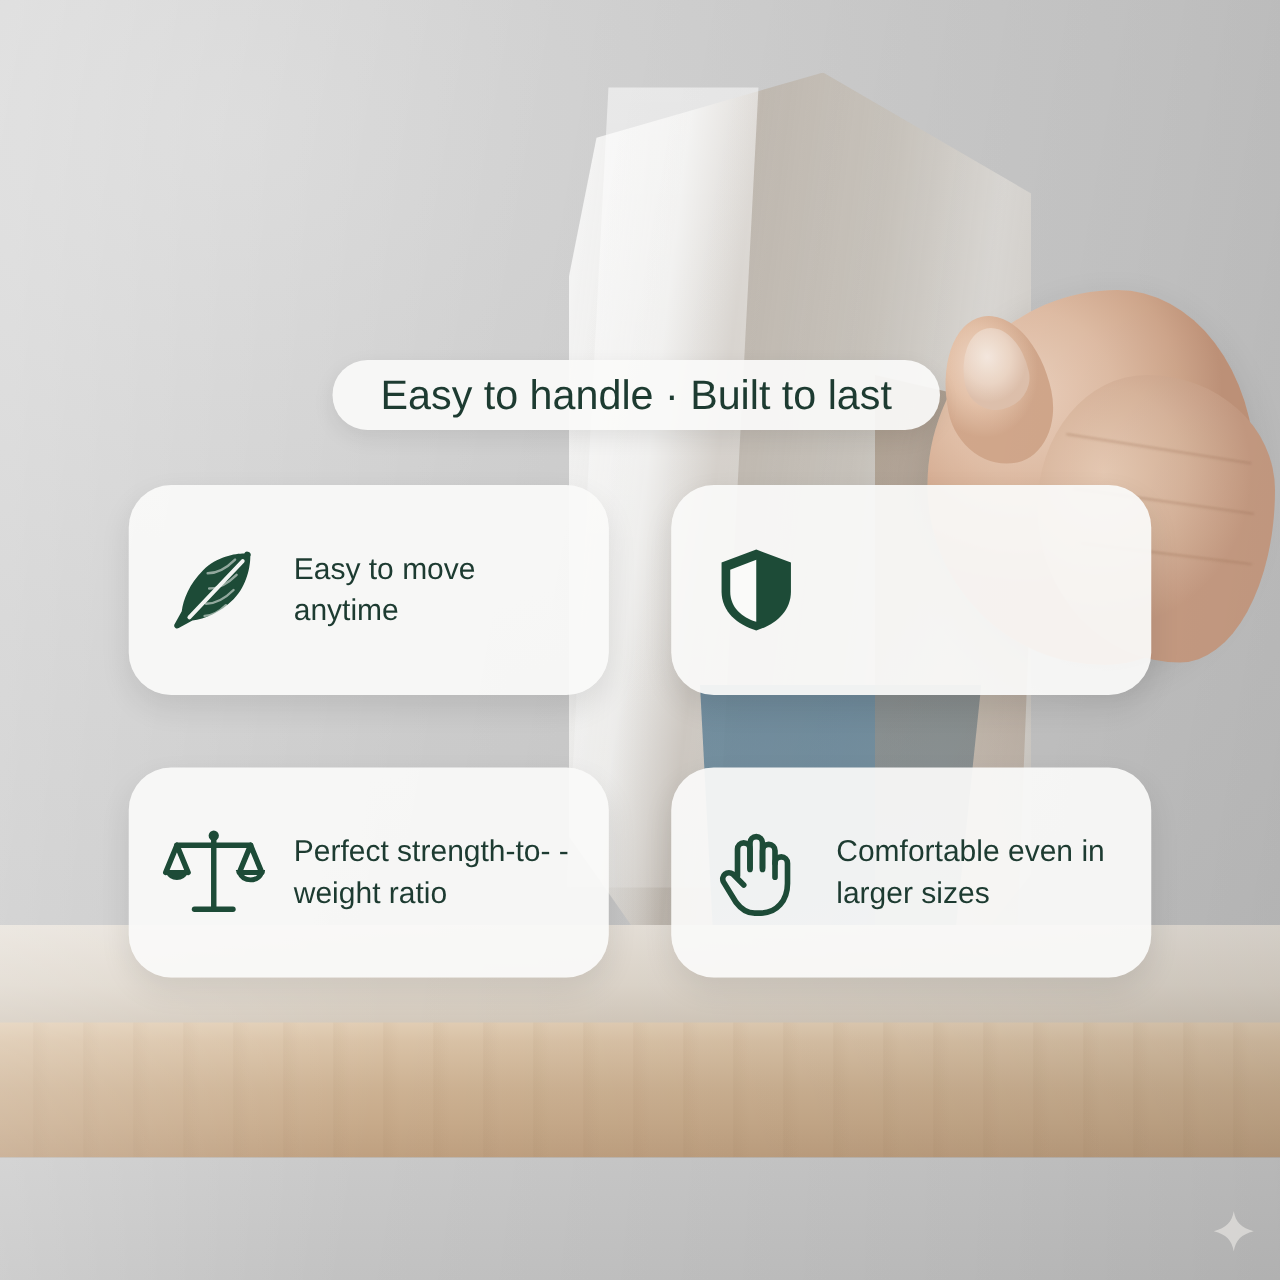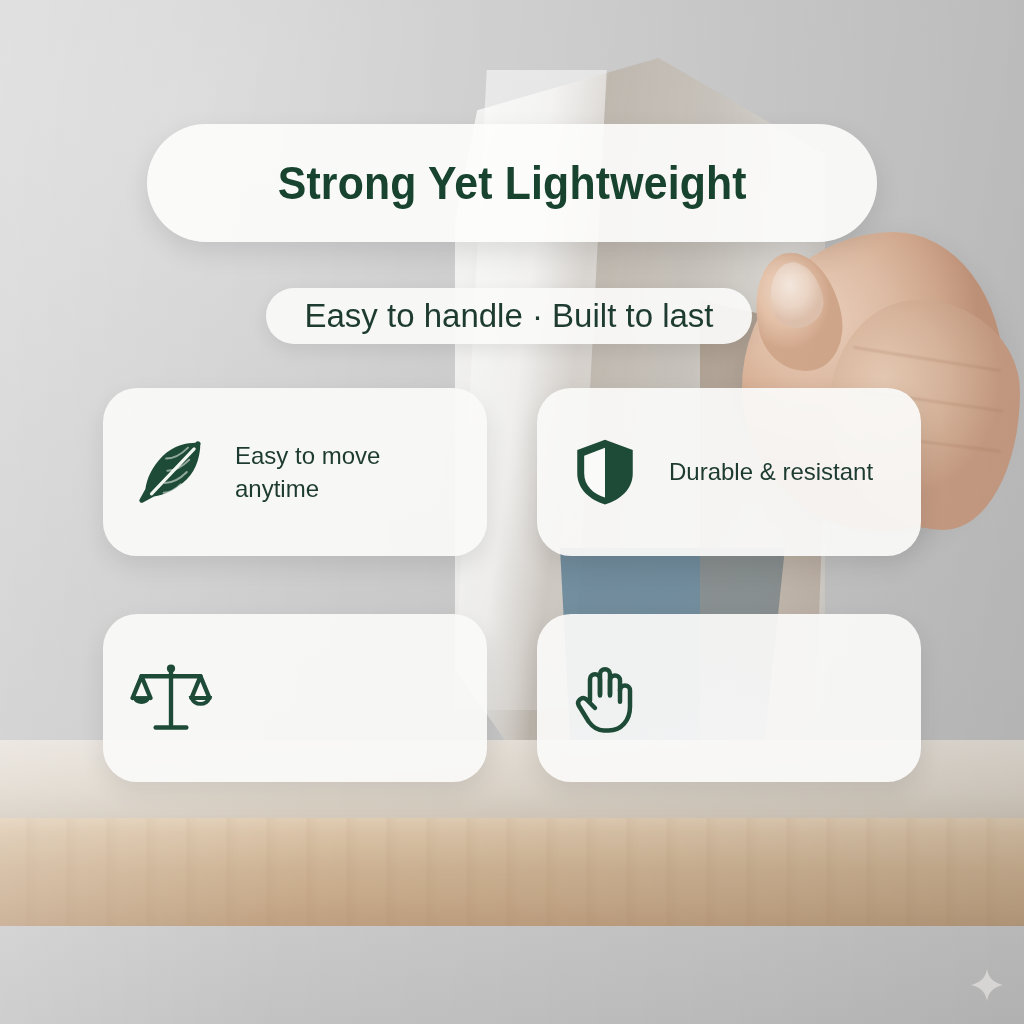--- a/index.html
+++ b/index.html
@@ -204,23 +204,20 @@
   <div class="nail"></div>
 
   <div class="shelf-top"></div>
   <div class="shelf-face"></div>
   <div class="shelf-grain"></div>
   <div class="shelf-shadow"></div>
   <div class="floor"></div>
 
   <div class="bg-wall-shade"></div>
 
-  <div class="title-pill">
-    <div class="title-text">Strong Yet Lightweight</div>
-  </div>
 
   <div class="subtitle-pill">
     <div class="subtitle-text">Easy to handle · Built to last</div>
   </div>
 
   <div class="card card-1">
     <div class="card-icon">
       <svg viewBox="0 0 64 64" width="78" height="78" aria-hidden="true">
         <path d="M52 8c-6 0-18 2-27 11C16 28 12 38 11 46l-5 9a2 2 0 0 0 3 2l9-5c8-1 18-5 27-14C54 29 56 16 56 10a2 2 0 0 0-4-2z" fill="#1d4b37"></path>
         <path d="M51 13 16 50" stroke="#f3f5f3" stroke-width="2.6" fill="none" stroke-linecap="round"></path>
@@ -230,52 +227,53 @@
     <div class="card-label">Easy to move anytime</div>
   </div>
 
   <div class="card card-2">
     <div class="card-icon">
       <svg viewBox="0 0 64 64" width="74" height="74" aria-hidden="true">
         <path d="M32 4 8 13v20c0 14 11 23 24 27 13-4 24-13 24-27V13L32 4z" fill="#1d4b37"></path>
         <path d="M32 11 14 18v15c0 11 8 18 18 21V11z" fill="#fafaf9"></path>
       </svg>
     </div>
-    <div class="card-label">Durable &amp; resistant</div>
   </div>
 
   <div class="card card-3">
     <div class="card-icon">
       <svg viewBox="0 0 64 64" width="82" height="82" aria-hidden="true">
         <g stroke="#1d4b37" stroke-width="3.4" fill="none" stroke-linecap="round">
           <path d="M32 9v44"></path>
           <path d="M9 15h46"></path>
           <path d="M20 55h24"></path>
           <path d="M9 15 2 32M9 15l7 17M55 15l-7 17M55 15l7 17"></path>
         </g>
         <path d="M2 32a7.6 7.6 0 0 0 14 0z" fill="#1d4b37"></path>
         <path d="M48 32a7.6 7.6 0 0 0 14 0z" fill="none" stroke="#1d4b37" stroke-width="3"></path>
         <path d="M48 32h14" stroke="#1d4b37" stroke-width="3"></path>
         <path d="M2 32h14" stroke="#1d4b37" stroke-width="3"></path>
         <circle cx="32" cy="9" r="3.2" fill="#1d4b37"></circle>
       </svg>
     </div>
+    <div class="card-label">Perfect strength-to- -weight ratio</div>
   </div>
 
   <div class="card card-4">
     <div class="card-icon">
       <svg viewBox="0 0 64 64" width="80" height="80" aria-hidden="true">
         <g fill="none" stroke="#1d4b37" stroke-width="3.6" stroke-linecap="round" stroke-linejoin="round">
           <path d="M20 34V17a4 4 0 0 1 8 0v13"></path>
           <path d="M28 29V13a4 4 0 0 1 8 0v16"></path>
           <path d="M36 30V18a4 4 0 0 1 8 0v17"></path>
           <path d="M44 26a4 4 0 0 1 8 0v13c0 11-7 19-17 19h-4c-5 0-9-3-12-7l-8-13a4 4 0 0 1 6-5l7 7"></path>
         </g>
       </svg>
     </div>
+    <div class="card-label">Comfortable even in larger sizes</div>
   </div>
 
 
   <div class="sparkle">
     <svg viewBox="0 0 32 32" width="34" height="34" aria-hidden="true">
       <path d="M16 1c1.3 8 5.7 12.7 15 15-9.3 2.3-13.7 7-15 15-1.3-8-5.7-12.7-15-15C10.3 13.7 14.7 9 16 1z" fill="#eceae6"></path>
     </svg>
   </div>
 
 </div>

